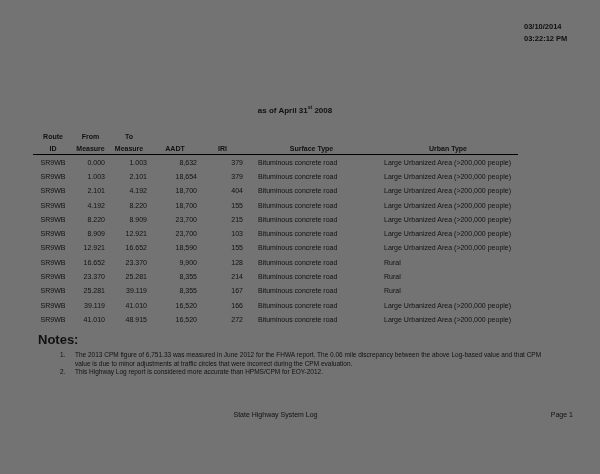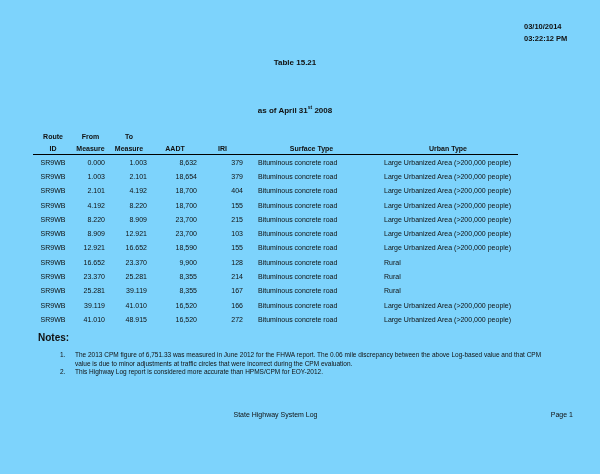--- a/index.html
+++ b/index.html
@@ -1,17 +1,17 @@
 <!DOCTYPE html>
 <html><head>
 <meta charset="utf-8">
 <style>
   html,body { margin:0; padding:0; background:#e9e9e9; }
   .page {
-    position:relative; width:600px; height:474px; background:#7dd3fc;
+    position:relative; width:600px; height:474px; background:#737373;
     font-family:"Liberation Sans", sans-serif; color:#111; overflow:hidden;
     margin:0 auto;
   }
   
   .datetime {
     position:absolute; top:21px; left:524px;
     font-size:7.5px; font-weight:bold; line-height:12px; white-space:nowrap;
   }
   
   .title-block { position:absolute; left:0; width:590px; text-align:center; }
@@ -28,40 +28,39 @@
   .datatable thead td { font-weight:bold; height:12px; text-align:center; padding:0; overflow:hidden; }
   .datatable thead tr.hdr-b td { border-bottom:1px solid #000; }
   .datatable tbody td { height:14.3px; padding:0; overflow:hidden; }
   .datatable td.col1 { text-align:center; }
   .datatable td.col2, .datatable td.col3 { text-align:right; padding-right:3px; }
   .datatable td.col4 { text-align:right; padding-right:3px; }
   .datatable td.col5 { text-align:right; padding-right:2px; }
   .datatable tbody td.col6 { text-align:left; padding-left:13px; }
   .datatable tbody td.col7 { text-align:left; padding-left:6px; }
   
-  .notes-label { position:absolute; left:38px; top:332px; font-size:10px; font-weight:bold; }
+  .notes-label { position:absolute; left:38px; top:332px; font-size:13px; font-weight:bold; }
   .notes-list  { position:absolute; left:60px; top:351px; width:488px; font-size:6.5px; line-height:8.5px; }
   .note-item   { display:flex; }
   .note-num    { width:15px; flex:none; }
   .note-text   { flex:1; }
   
   .footer-center { position:absolute; left:33px; top:411px; width:485px; text-align:center; font-size:7px; }
   .footer-page   { position:absolute; top:411px; right:27px; font-size:7px; }
 </style>
 </head>
 <body>
 
 <div class="page">
 
   <div class="datetime">
     <div>03/10/2014</div>
     <div>03:22:12 PM</div>
   </div>
 
-  <div class="title-block t-number">Table 15.21</div>
   <div class="title-block t-asof"><span>as of April 31</span><sup>st</sup><span> 2008</span></div>
 
   <table class="datatable">
     <colgroup>
       <col style="width:40px">
         <col style="width:35px">
         <col style="width:42px">
       <col style="width:50px">
         <col style="width:45px">
         <col style="width:133px">

